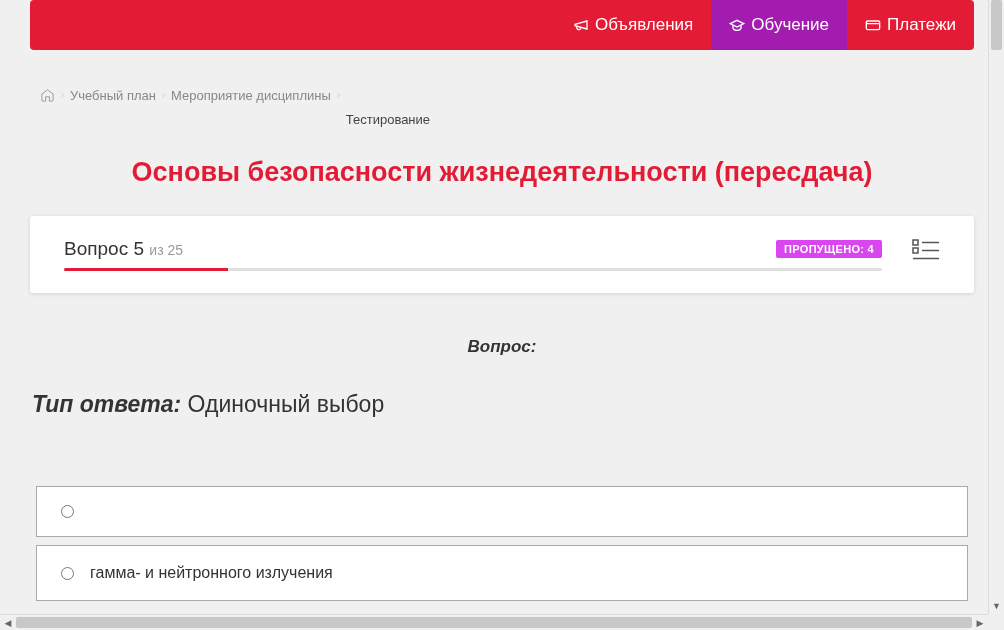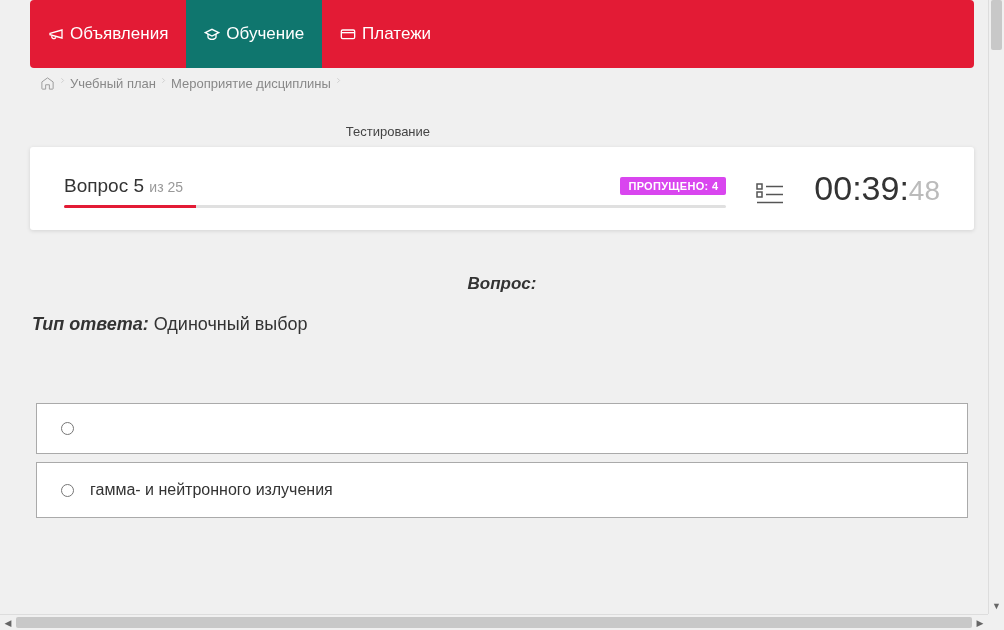--- a/index.html
+++ b/index.html
@@ -13,51 +13,52 @@
     }
     .page {
       padding: 0 30px;
     }
     .topnav {
       display: flex;
       align-items: stretch;
       background: #e31b35;
       border-radius: 4px;
       overflow: hidden;
-      height: 68px;
+      height: 50px;
+      justify-content: flex-end;
     }
     .topnav-item {
       display: flex;
       align-items: center;
       gap: 6px;
       padding: 0 18px;
       color: #fff;
       font-size: 17px;
       font-weight: 500;
       cursor: pointer;
       white-space: nowrap;
     }
     .topnav-item.active {
-      background: #0f766e;
+      background: #a21caf;
     }
     .topnav-icon {
       width: 16px;
       height: 16px;
       display: inline-flex;
       align-items: center;
       justify-content: center;
     }
     .chevron-down {
       margin-left: 3px;
     }
     .breadcrumb {
       display: flex;
-      align-items: flex-start;
+      align-items: center;
       gap: 3px;
-      padding: 8px 10px;
+      padding: 14px 10px;
       color: #999;
       font-size: 13px;
     }
     .breadcrumb-sep {
       color: #ccc;
       font-size: 11px;
     }
     .breadcrumb-link {
       color: #888;
       cursor: pointer;
@@ -75,21 +76,21 @@
       font-size: 27px;
       font-weight: 600;
       margin: 16px 0 28px;
     }
     .status-panel {
       background: #fff;
       border-radius: 3px;
       box-shadow: 0 1px 4px rgba(0,0,0,0.12);
       padding: 22px 34px;
       display: flex;
-      align-items: flex-end;
+      align-items: flex-start;
       gap: 30px;
     }
     .progress-section {
       flex: 1;
       display: flex;
       flex-direction: column;
       gap: 8px;
     }
     .progress-row {
       display: flex;
@@ -152,22 +153,22 @@
       font-style: italic;
       margin-bottom: 8px;
       text-align: center;
     }
     .question-text {
       font-size: 17px;
       color: #333;
       line-height: 1.5;
     }
     .answer-type {
-      margin-top: 20px;
-      font-size: 18px;
+      margin-top: 34px;
+      font-size: 23px;
       color: #333;
     }
     .answer-type-label {
       font-weight: 700;
       font-style: italic;
     }
     .options {
       margin-top: 68px;
       padding: 0 6px;
       display: flex;
@@ -317,20 +318,21 @@
     </span>
     <span class="breadcrumb-link">Мероприятие дисциплины</span>
     <span class="breadcrumb-sep">
       <svg width="9" height="9" viewBox="0 0 24 24" fill="none" stroke="currentColor" stroke-width="2.5">
           <path d="M9 18l6-6-6-6"></path>
         </svg>
     </span>
     <span class="breadcrumb-current">Тестирование</span>
   </div>
 
+  <h1 class="title">Основы безопасности жизнедеятельности (пересдача)</h1>
 
   <div class="status-panel">
     <div class="progress-section">
       <div class="progress-row">
         <div>
           <span class="question-label">
             <span>Вопрос</span>
             <span>5</span>
           </span>
           <span class="question-total">
@@ -346,24 +348,20 @@
     </div>
     <div class="list-icon">
       <svg width="28" height="26" viewBox="0 0 28 26" fill="none" stroke="currentColor" stroke-width="1.5">
         <rect x="1" y="2" width="5" height="5"></rect>
         <line x1="10" y1="4.5" x2="27" y2="4.5"></line>
         <rect x="1" y="10" width="5" height="5"></rect>
         <line x1="10" y1="12.5" x2="27" y2="12.5"></line>
         <line x1="1" y1="20.5" x2="27" y2="20.5"></line>
       </svg>
     </div>
-    <div class="timer">
-      <span>00:39:</span>
-        <span class="timer-ms">48</span>
-    </div>
   </div>
 
   <div class="question-block">
     <div class="question-header">Вопрос:</div>
     <div class="answer-type">
       <span class="answer-type-label">Тип ответа:</span>
       <span>Одиночный выбор</span>
     </div>
   </div>
 

